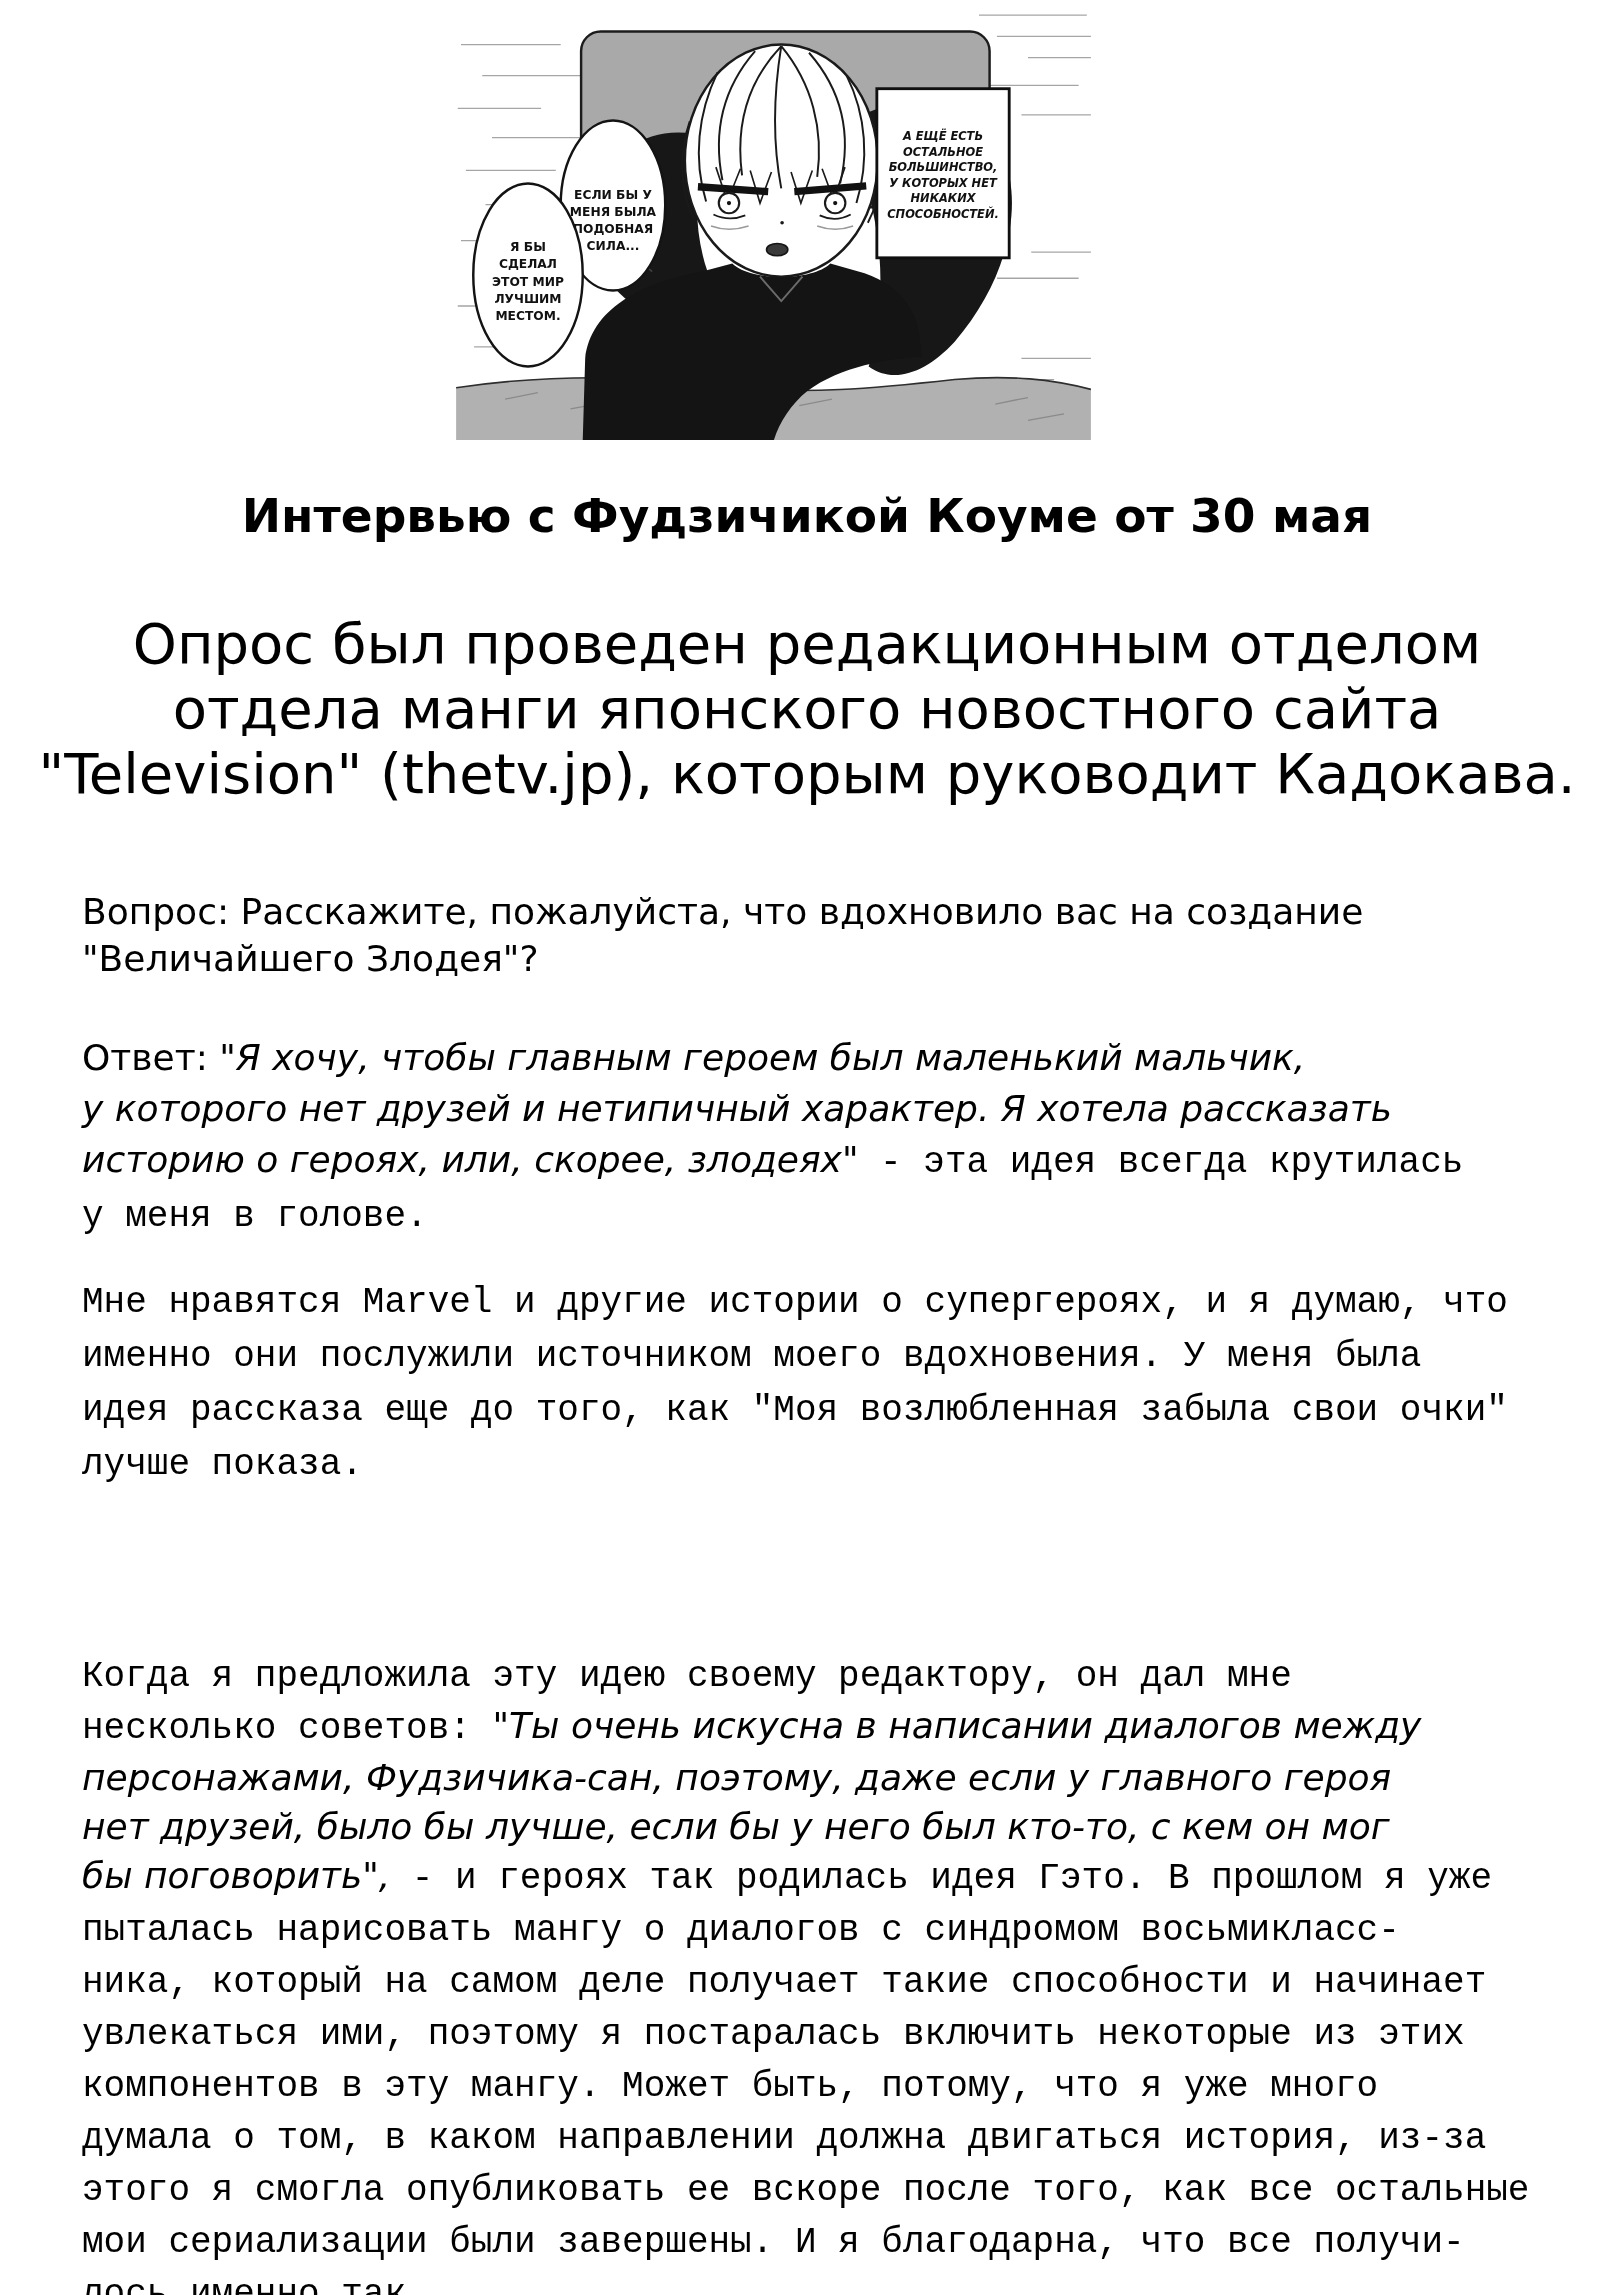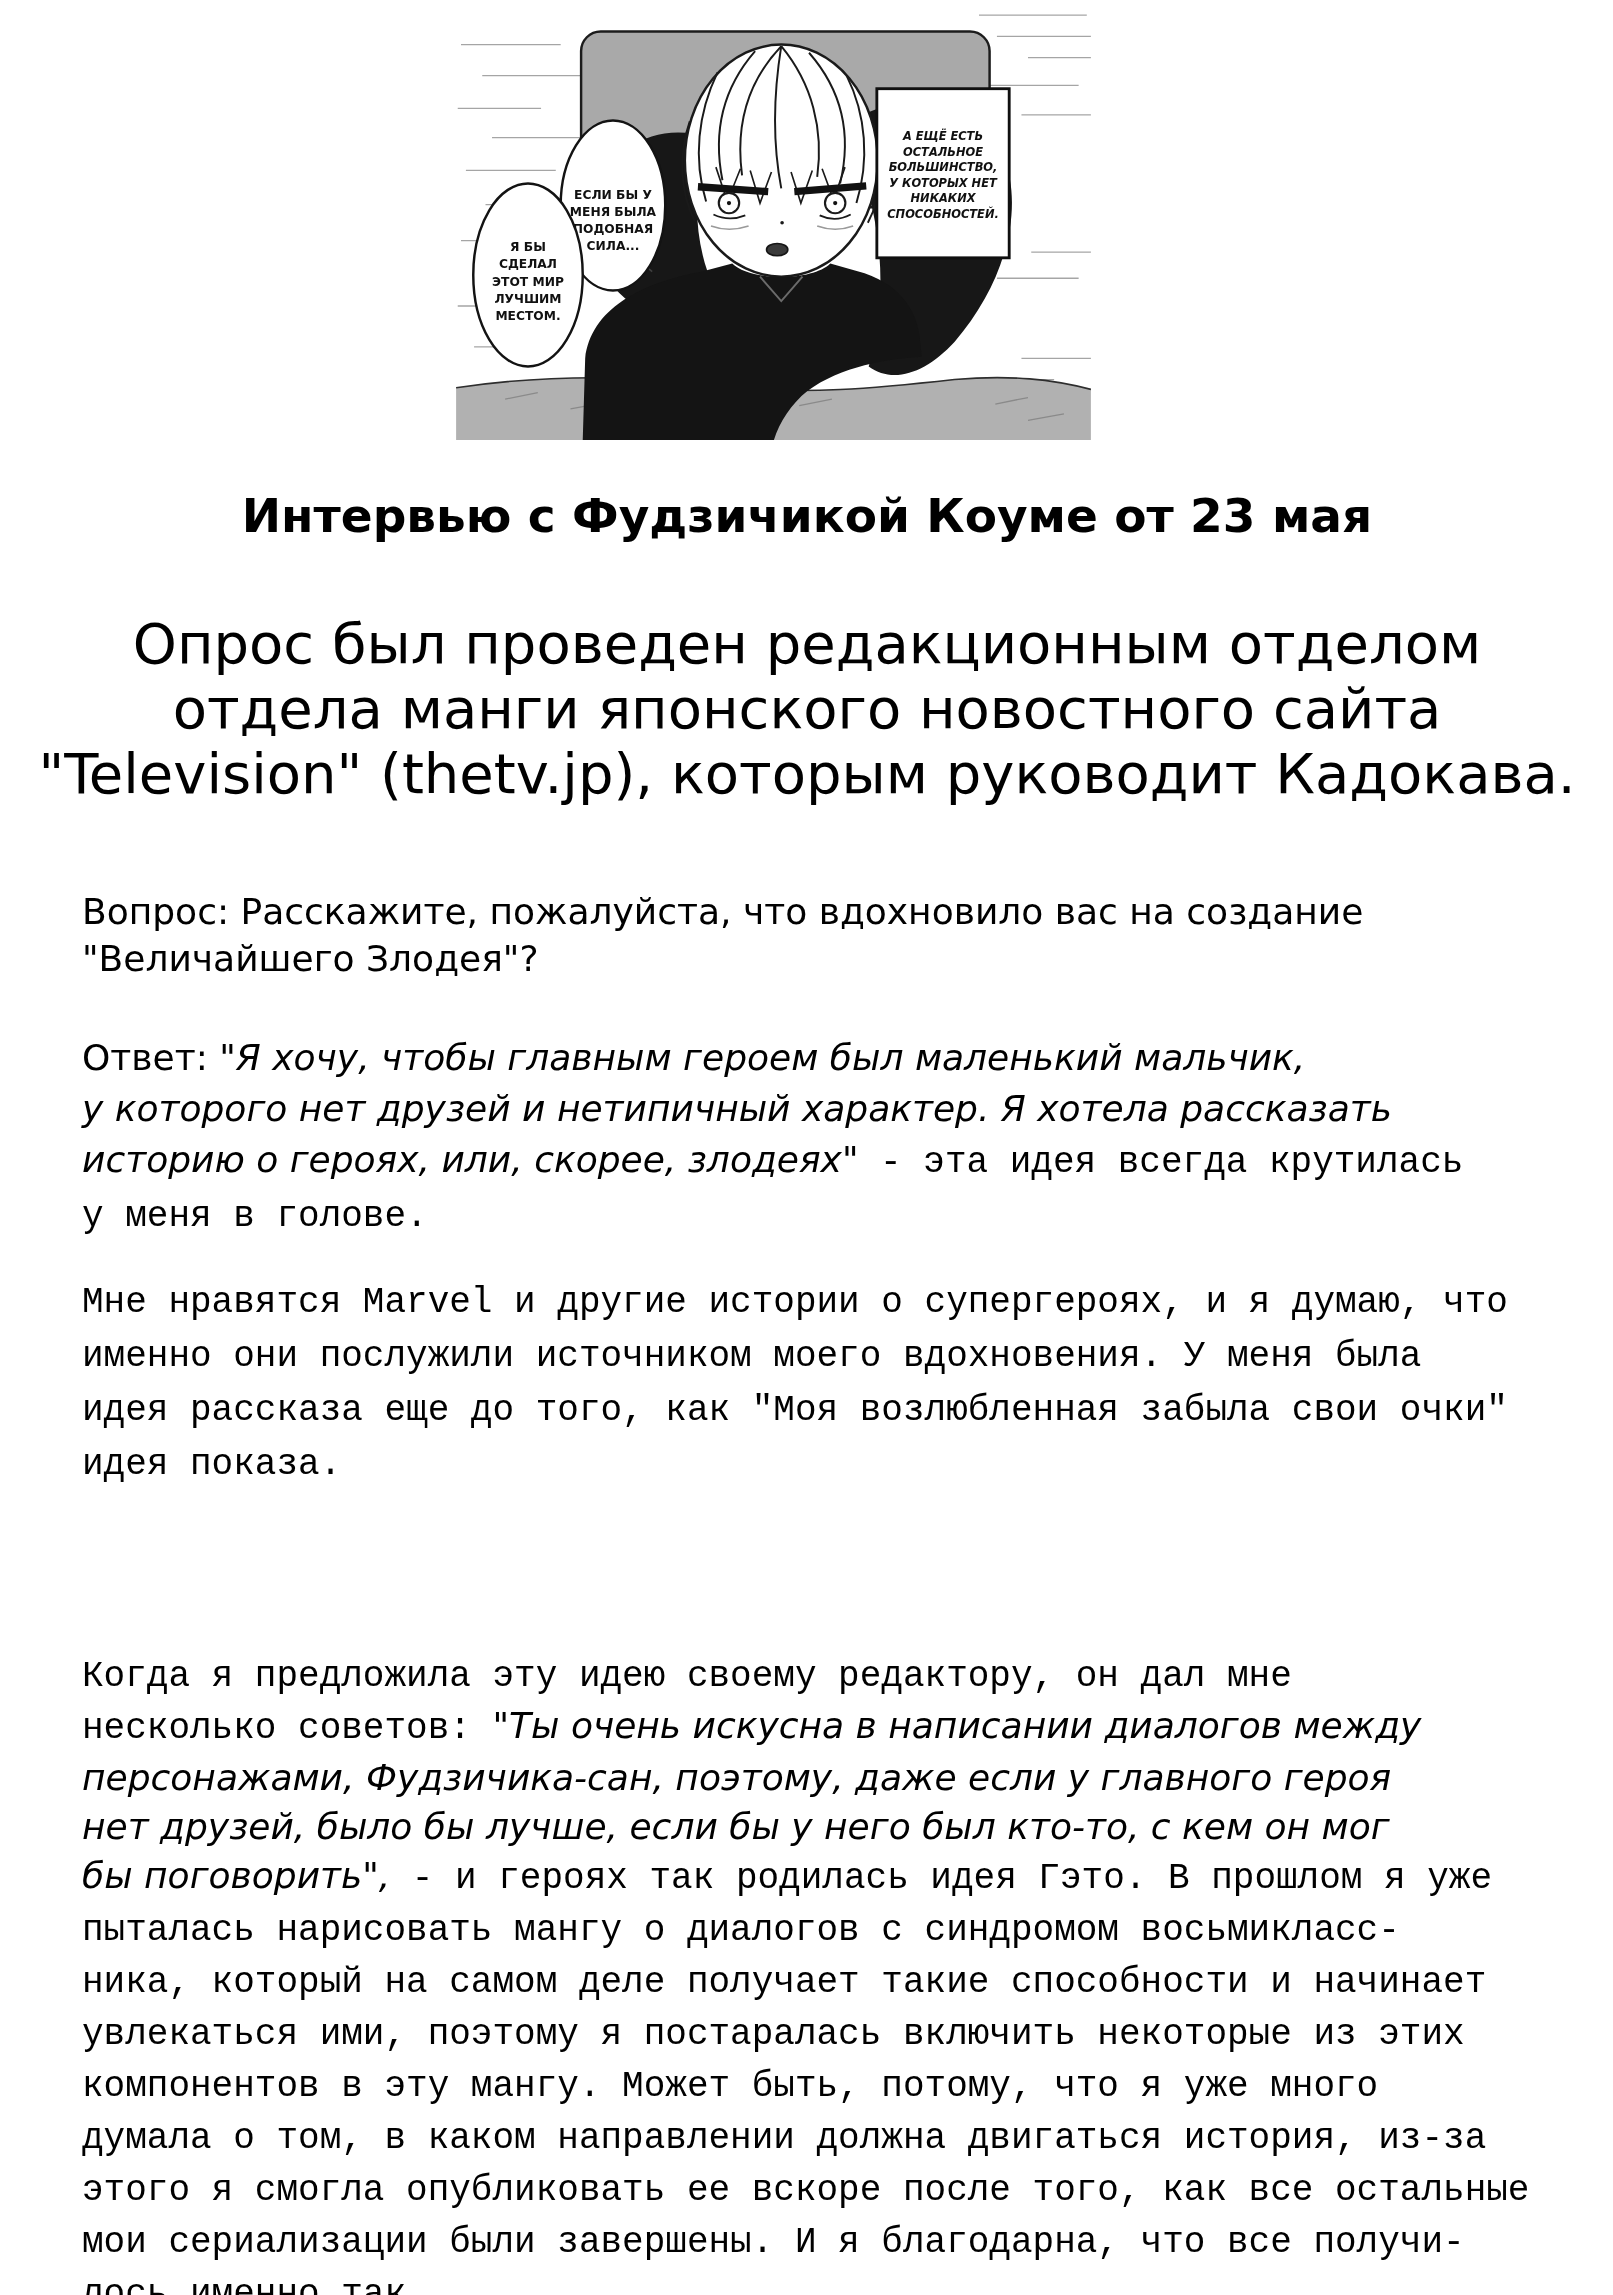--- a/index.html
+++ b/index.html
@@ -108,21 +108,21 @@
         <text class="caption-txt" x="596" y="163">А ЕЩЁ ЕСТЬ</text>
         <text class="caption-txt" x="596" y="182">ОСТАЛЬНОЕ</text>
         <text class="caption-txt" x="596" y="201">БОЛЬШИНСТВО,</text>
         <text class="caption-txt" x="596" y="220">У КОТОРЫХ НЕТ</text>
         <text class="caption-txt" x="596" y="239">НИКАКИХ</text>
         <text class="caption-txt" x="596" y="258">СПОСОБНОСТЕЙ.</text>
       </g>
     </svg>
   </div>
 
-  <div class="title">Интервью с Фудзичикой Коуме от 23 мая</div>
+  <div class="title">Интервью с Фудзичикой Коуме от 30 мая</div>
 
   <div class="subtitle">
     <div>Опрос был проведен редакционным отделом</div>
     <div>отдела манги японского новостного сайта</div>
     <div>"Television" (thetv.jp), которым руководит Кадокава.</div>
   </div>
 
   <div class="block question">
       <div class="tl"><span class="rb">Вопрос: Расскажите, пожалуйста, что вдохновило вас на создание</span></div>
       <div class="tl"><span class="rb">"Величайшего Злодея"?</span></div>
@@ -130,21 +130,21 @@
   <div class="block answer">
       <div class="tl"><span class="rb">Ответ: </span><span class="ri">"Я хочу, чтобы главным героем был маленький мальчик,</span></div>
       <div class="tl"><span class="ri">у которого нет друзей и нетипичный характер. Я хотела рассказать</span></div>
       <div class="tl"><span class="ri">историю о героях, или, скорее, злодеях"</span><span class="rn"> - эта идея всегда крутилась</span></div>
       <div class="tl"><span class="rn">у меня в голове.</span></div>
     </div>
   <div class="block marvel">
       <div class="tl"><span class="rn">Мне нравятся Marvel и другие истории о супергероях, и я думаю, что</span></div>
       <div class="tl"><span class="rn">именно они послужили источником моего вдохновения. У меня была</span></div>
       <div class="tl"><span class="rn">идея рассказа еще до того, как "Моя возлюбленная забыла свои очки"</span></div>
-      <div class="tl"><span class="rn">идея показа.</span></div>
+      <div class="tl"><span class="rn">лучше показа.</span></div>
     </div>
   <div class="block editor">
       <div class="tl"><span class="rn">Когда я предложила эту идею своему редактору, он дал мне</span></div>
       <div class="tl"><span class="rn">несколько советов: </span><span class="ri">"Ты очень искусна в написании диалогов между</span></div>
       <div class="tl"><span class="ri">персонажами, Фудзичика-сан, поэтому, даже если у главного героя</span></div>
       <div class="tl"><span class="ri">нет друзей, было бы лучше, если бы у него был кто-то, с кем он мог</span></div>
       <div class="tl"><span class="ri">бы поговорить",</span><span class="rn"> - и героях так родилась идея Гэто. В прошлом я уже</span></div>
       <div class="tl"><span class="rn">пыталась нарисовать мангу о диалогов с синдромом восьмикласс-</span></div>
       <div class="tl"><span class="rn">ника, который на самом деле получает такие способности и начинает</span></div>
       <div class="tl"><span class="rn">увлекаться ими, поэтому я постаралась включить некоторые из этих</span></div>

